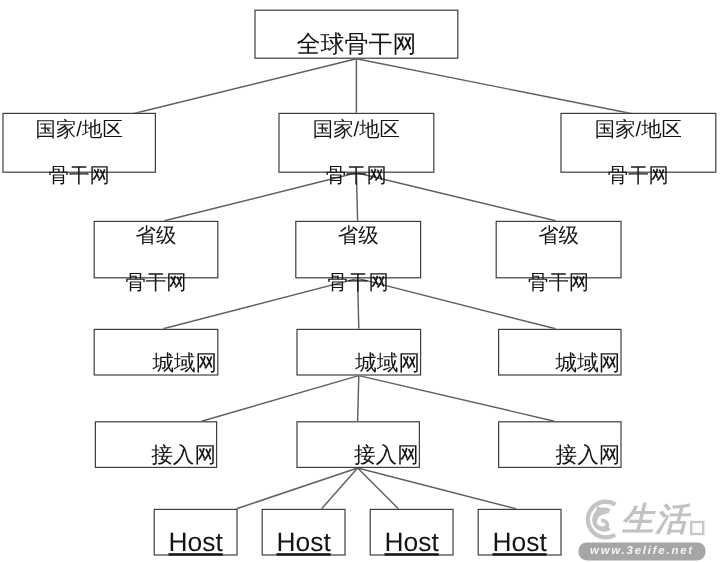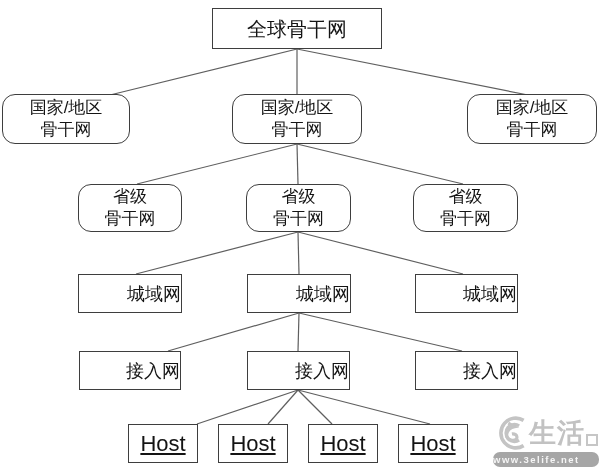--- a/index.html
+++ b/index.html
@@ -29,33 +29,34 @@
     background: #ffffff;
     border: 1.5px solid #3e3e3e;
     box-sizing: border-box;
     display: flex;
     flex-direction: column;
     align-items: center;
     justify-content: center;
     text-align: center;
     color: #141414;
   }
-  .node .ln { display: block; white-space: nowrap; }
+  .node .ln { display: block; white-space: nowrap; margin-top: 17px; }
   .size-root { font-size: 20px; line-height: 24px; }
-  .size-two  { font-size: 17px; line-height: 22px; border-radius: 13px; }
+  .size-two  { font-size: 17px; line-height: 22px; }
   .size-one  { font-size: 18px; line-height: 20px; align-items: flex-end; }
   .size-host { font-size: 22px; line-height: 24px; text-decoration: underline; }
 
   
   .watermark {
     position: absolute;
-    right: 1px;
+    right: 12px;
     bottom: 1px;
     width: 106px;
     height: 50px;
+    font-style: italic;
   }
   .wm-row {
     position: absolute;
     left: 0; top: -4px;
     width: 106px;
     display: flex;
     align-items: center;
   }
   .wm-swirl { flex: 0 0 auto; }
   .wm-text {
@@ -77,21 +78,21 @@
     left: 0;
     bottom: 0;
     width: 106px;
     height: 15px;
     background: #a6a6a6;
     border-radius: 7px;
     color: #f5f5f5;
     font-size: 9.5px;
     font-weight: bold;
     letter-spacing: 1.5px;
-    text-align: left;
+    text-align: center;
     line-height: 15px;
   }
 </style>
 </head>
 <body>
 
 <div class="canvas">
 
   <svg class="connectors" viewBox="0 0 600 468">
 

